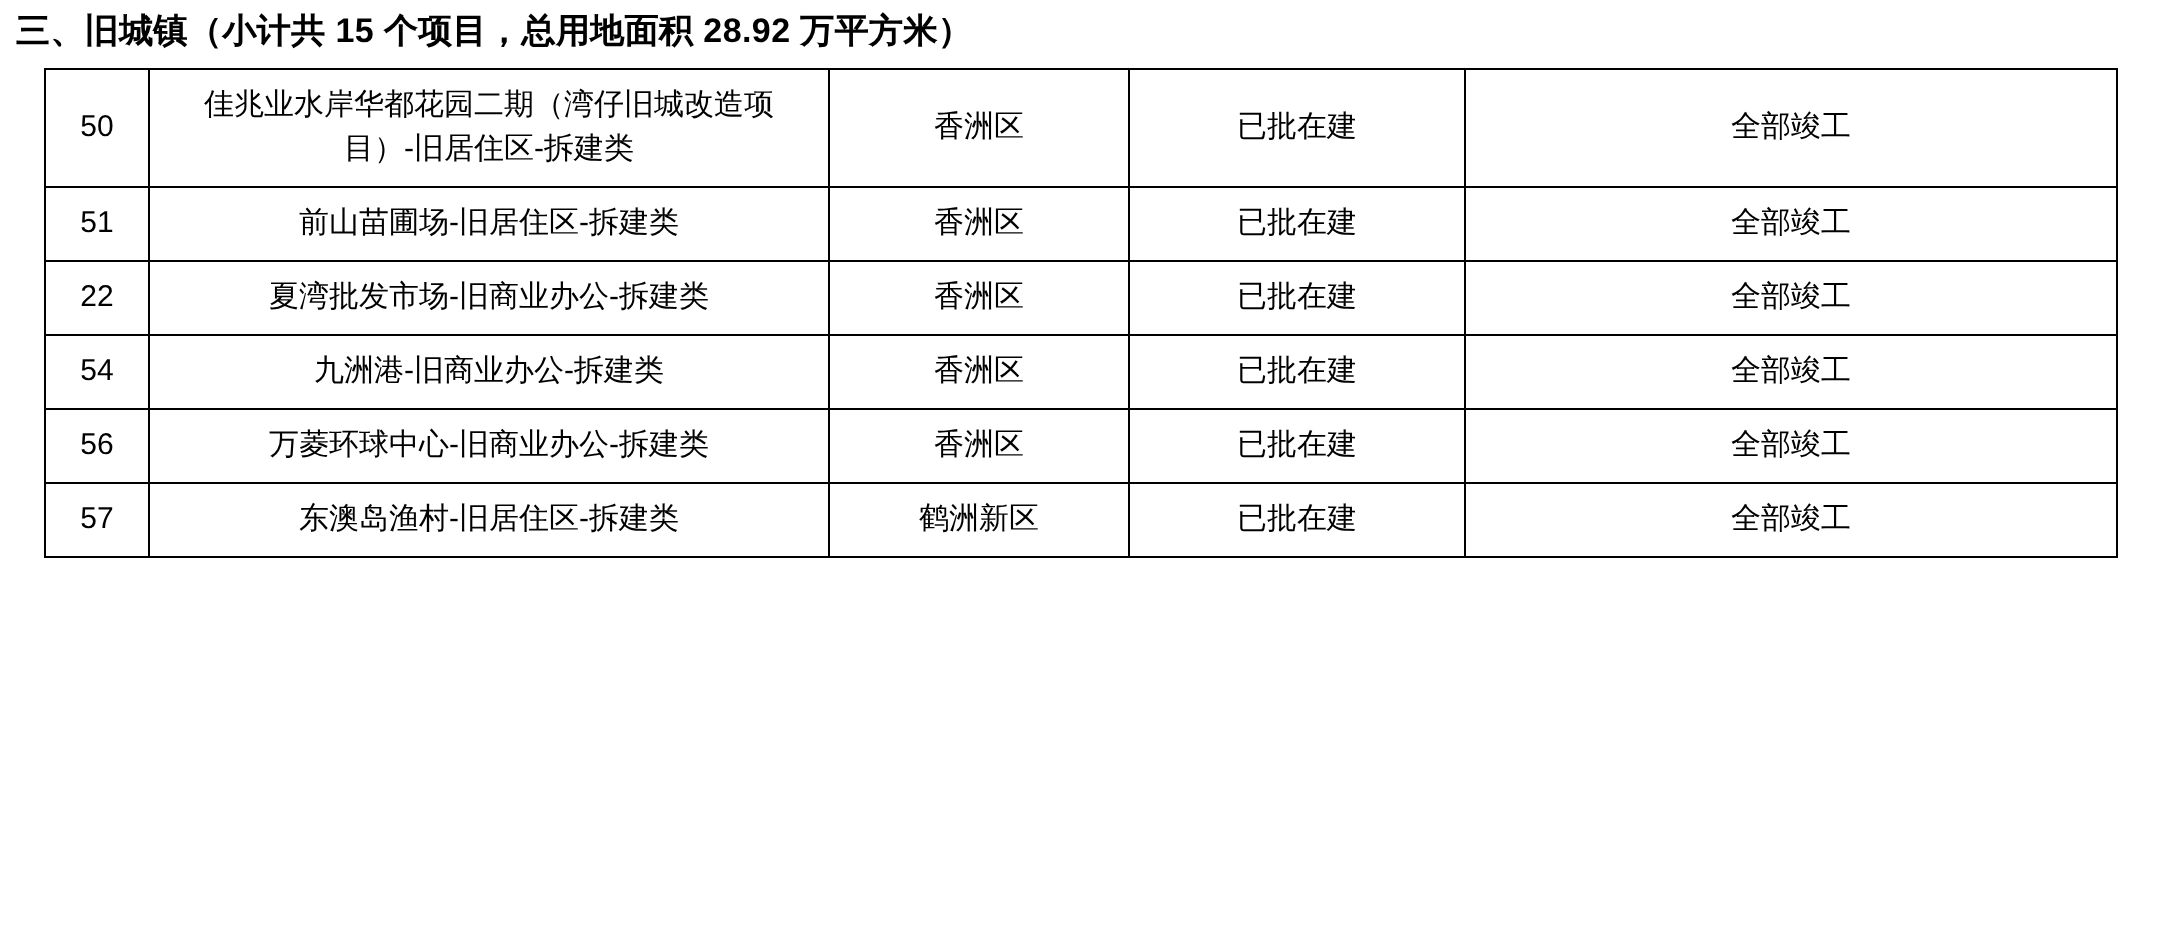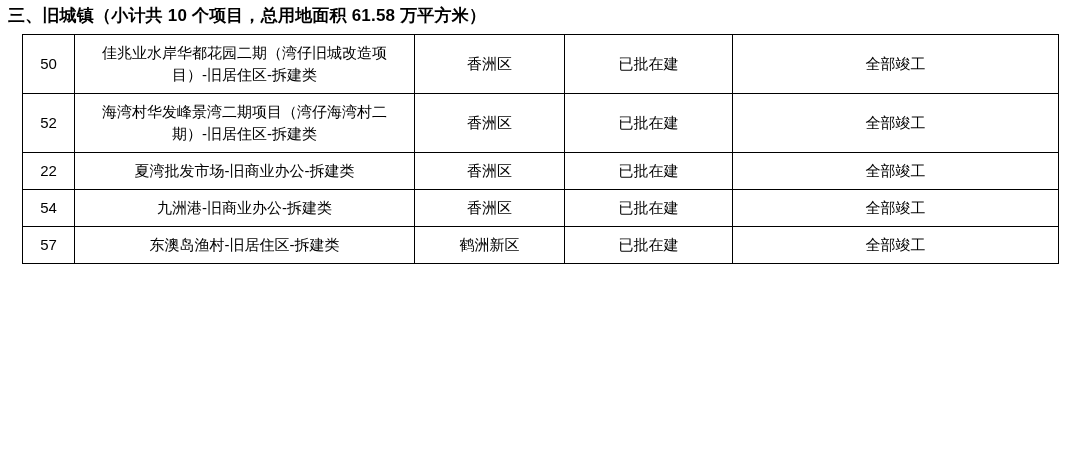--- a/index.html
+++ b/index.html
@@ -52,21 +52,21 @@
   td.cell-index { font-size: 15px; }
   td.cell-name  { text-align: center; }
   .name-lines { display: block; }
   .name-lines span { display: block; }
 </style>
 </head>
 <body>
 
 <div class="page">
 
-  <div class="section-heading">三、旧城镇（小计共 10 个项目，总用地面积 61.58 万平方米）</div>
+  <div class="section-heading">三、旧城镇（小计共 15 个项目，总用地面积 28.92 万平方米）</div>
 
   <table class="data-table">
     <colgroup>
       <col class="c-index">
       <col class="c-name">
       <col class="c-area">
       <col class="c-status">
       <col class="c-prog">
     </colgroup>
     <tbody>
@@ -77,33 +77,32 @@
           <span class="name-lines">
             <span>佳兆业水岸华都花园二期（湾仔旧城改造项</span>
             <span>目）-旧居住区-拆建类</span>
           </span>
         </td>
         <td>香洲区</td>
         <td>已批在建</td>
         <td>全部竣工</td>
       </tr>
 
-
       <tr>
-        <td class="cell-index">52</td>
+        <td class="cell-index">51</td>
         <td class="cell-name">
           <span class="name-lines">
-            <span>海湾村华发峰景湾二期项目（湾仔海湾村二</span>
-            <span>期）-旧居住区-拆建类</span>
+            <span>前山苗圃场-旧居住区-拆建类</span>
           </span>
         </td>
         <td>香洲区</td>
         <td>已批在建</td>
         <td>全部竣工</td>
       </tr>
+
 
       <tr>
         <td class="cell-index">22</td>
         <td class="cell-name">
           <span class="name-lines">
             <span>夏湾批发市场-旧商业办公-拆建类</span>
           </span>
         </td>
         <td>香洲区</td>
         <td>已批在建</td>
@@ -116,20 +115,31 @@
           <span class="name-lines">
             <span>九洲港-旧商业办公-拆建类</span>
           </span>
         </td>
         <td>香洲区</td>
         <td>已批在建</td>
         <td>全部竣工</td>
       </tr>
 
 
+      <tr>
+        <td class="cell-index">56</td>
+        <td class="cell-name">
+          <span class="name-lines">
+            <span>万菱环球中心-旧商业办公-拆建类</span>
+          </span>
+        </td>
+        <td>香洲区</td>
+        <td>已批在建</td>
+        <td>全部竣工</td>
+      </tr>
 
       <tr>
         <td class="cell-index">57</td>
         <td class="cell-name">
           <span class="name-lines">
             <span>东澳岛渔村-旧居住区-拆建类</span>
           </span>
         </td>
         <td>鹤洲新区</td>
         <td>已批在建</td>

